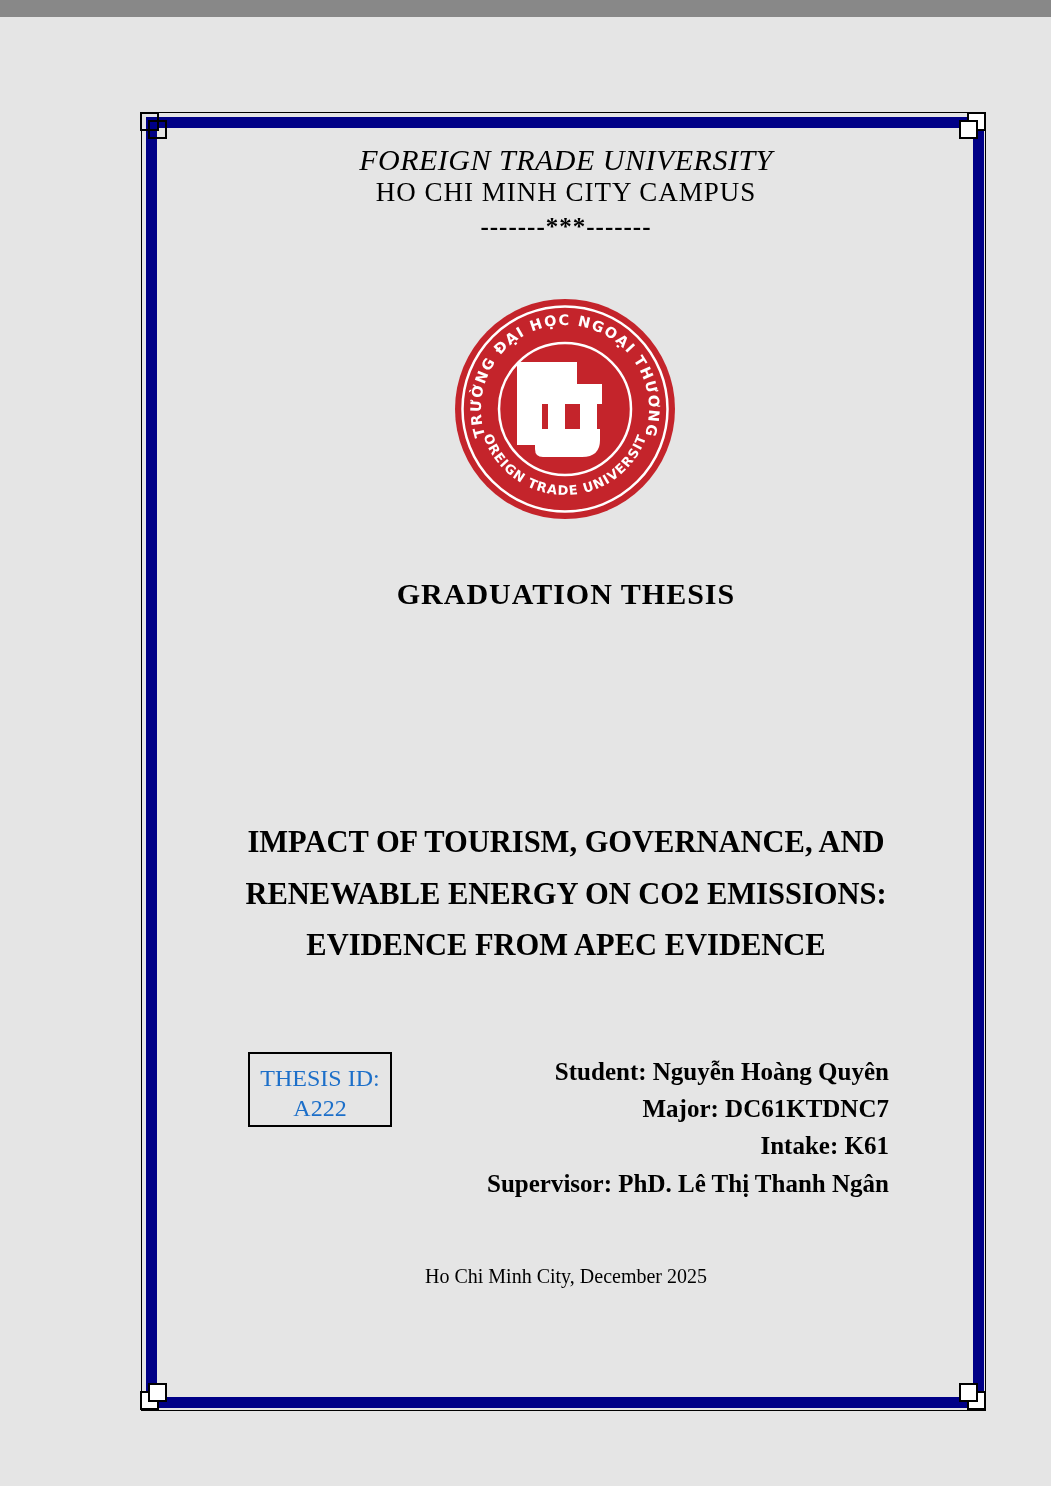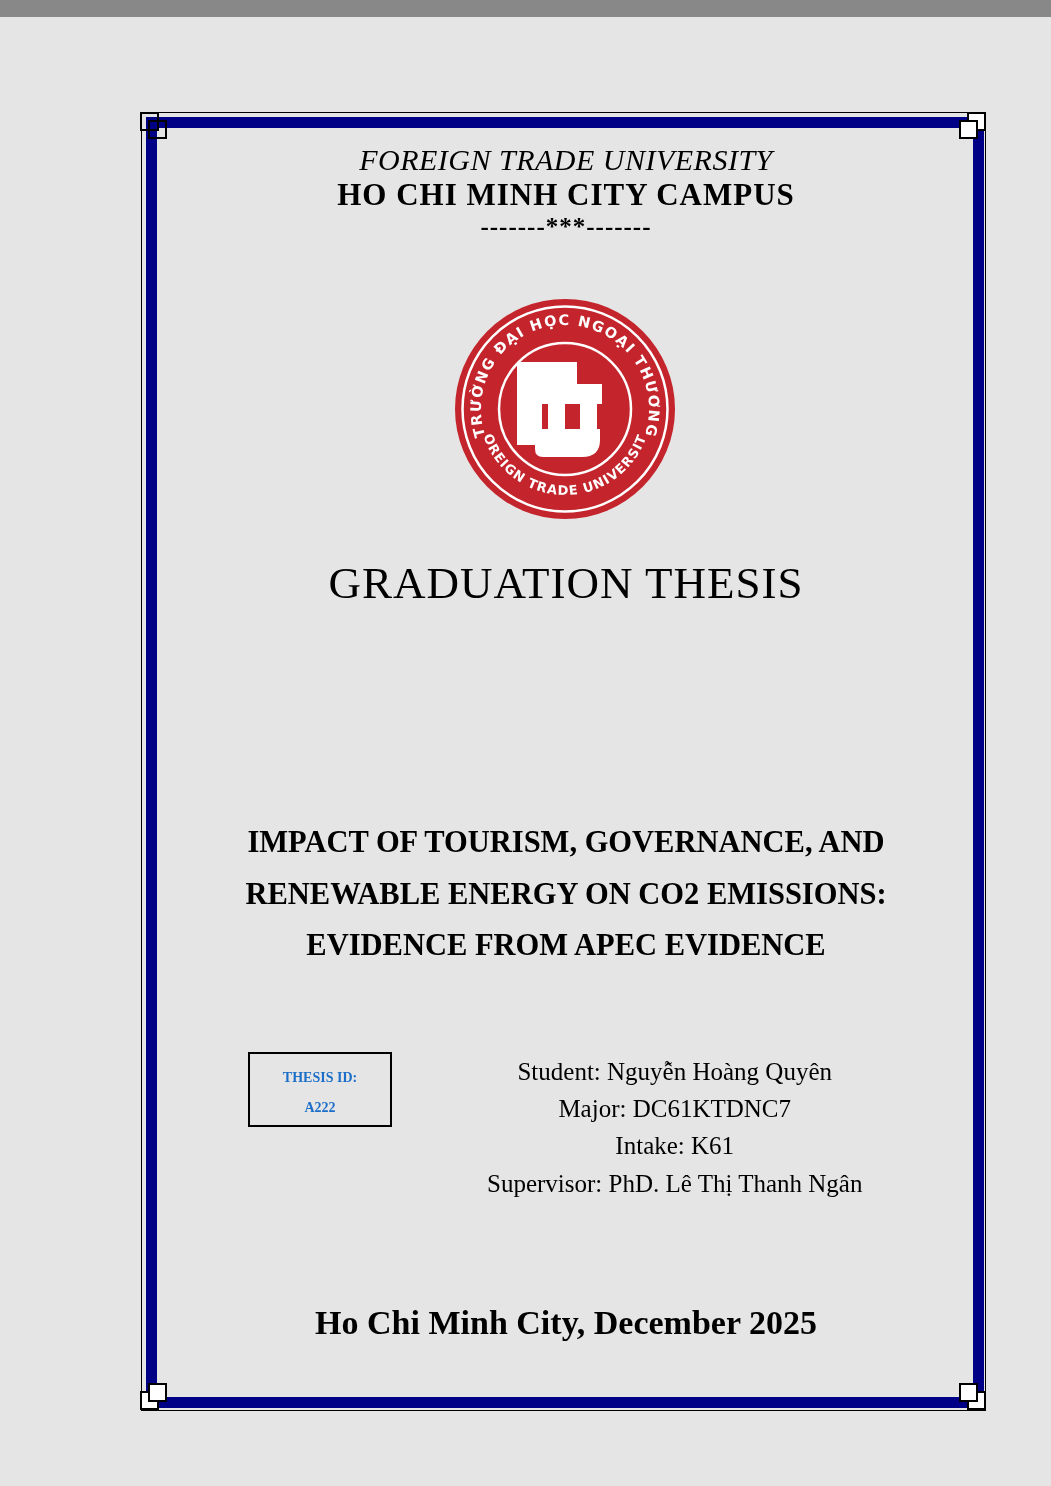--- a/index.html
+++ b/index.html
@@ -26,49 +26,49 @@
     border:2px solid #000;box-sizing:border-box;
     background:#fff;
   }
   .corner-sq.hollow{background:transparent;}
   
   .center-band{position:absolute;left:150px;width:832px;text-align:center;}
   .hdr-university{
     top:126px;font-style:italic;font-size:30px;letter-spacing:0.5px;
   }
   .hdr-campus{
-    top:160px;font-weight:bold;font-size:31px;letter-spacing:1px;
+    top:160px;font-weight:normal;font-size:27px;letter-spacing:1px;
   }
   .hdr-separator{
     top:196px;font-weight:bold;font-size:25px;letter-spacing:1px;
   }
   .logo-wrap{position:absolute;left:455px;top:282px;width:220px;height:220px;}
   .doc-type{
-    top:540px;font-weight:normal;font-size:45px;letter-spacing:1px;
+    top:560px;font-weight:bold;font-size:30px;letter-spacing:1px;
   }
   .major-line{
     top:670px;font-weight:bold;font-size:30px;
   }
   .thesis-title{
     top:800px;font-weight:bold;font-size:30.5px;line-height:51.5px;
   }
   .thesis-id-box{
     position:absolute;left:248px;top:1035px;width:144px;height:75px;
     border:2.5px solid #000;box-sizing:border-box;
     text-align:center;padding-top:9px;
-    font-weight:bold;font-size:14px;line-height:30px;
+    font-weight:normal;font-size:24px;line-height:30px;
     color:#1C6FC9;
   }
   .student-block{
     position:absolute;left:487px;top:1036px;
-    font-weight:normal;font-size:25px;line-height:37.2px;
-    text-align:center;
+    font-weight:bold;font-size:25px;line-height:37.2px;
+    text-align:right;
   }
   .footer-line{
-    top:1287px;font-weight:bold;font-size:34px;
+    top:1248px;font-weight:normal;font-size:20px;
   }
   .logo-ring-text{
     font-family:"DejaVu Sans","Liberation Sans",sans-serif;
     font-weight:bold;fill:#fff;
   }
 </style>
 </head>
 <body>
 
 <div class="page">

